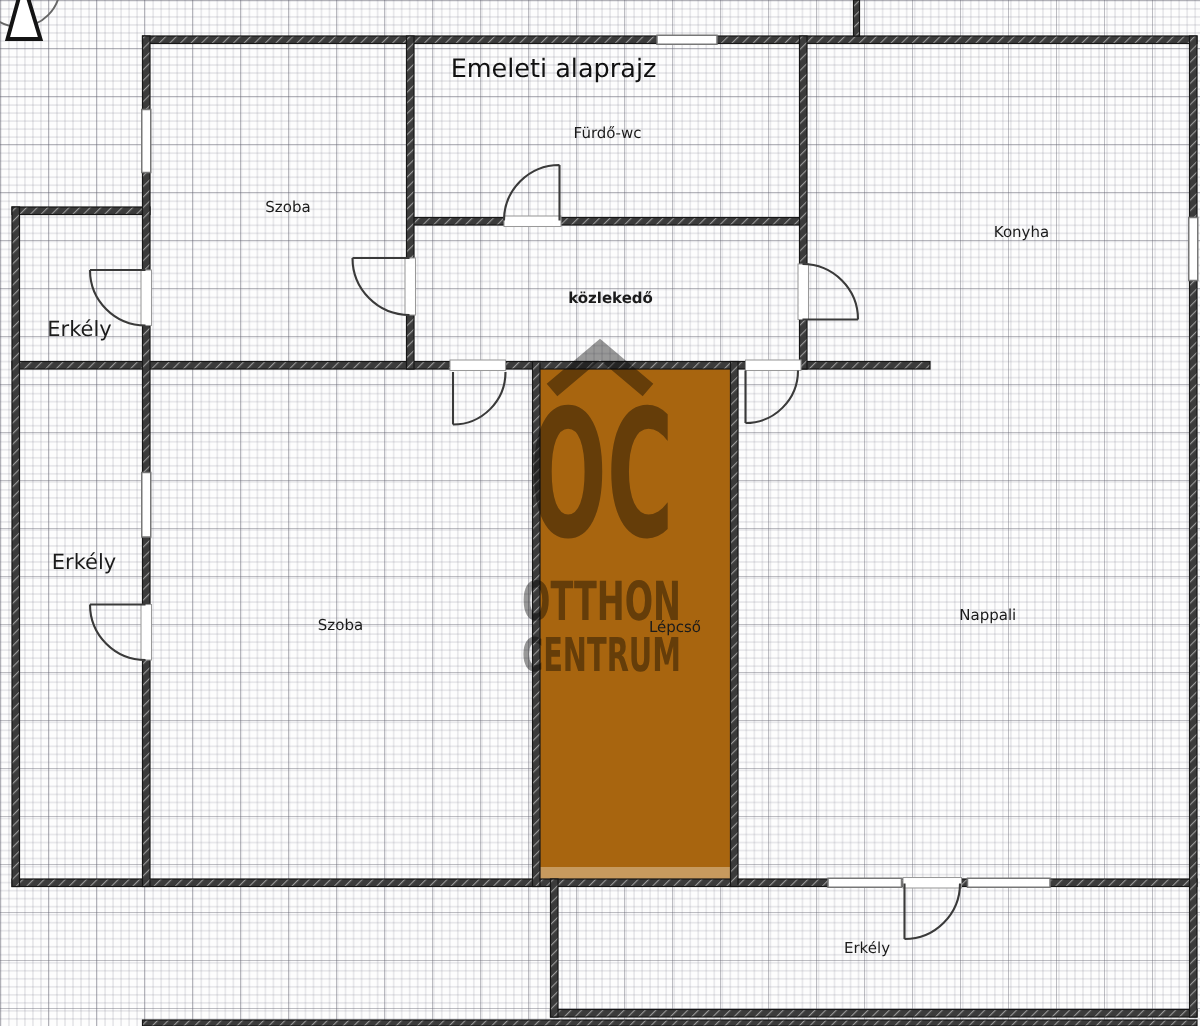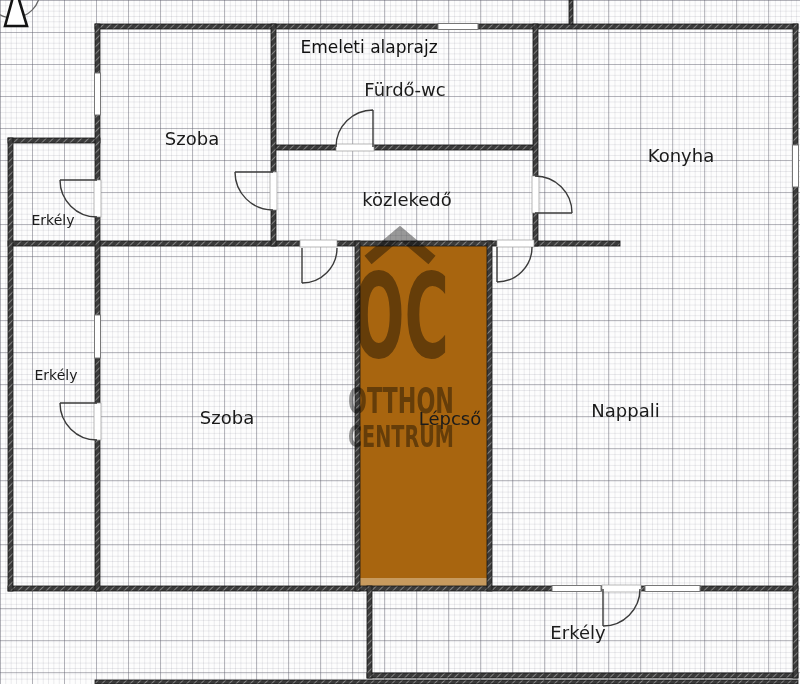--- a/index.html
+++ b/index.html
@@ -13,21 +13,21 @@
       linear-gradient(to right, rgba(100,100,112,.42) 1px, transparent 1px),
       linear-gradient(to bottom, rgba(100,100,112,.42) 1px, transparent 1px),
       linear-gradient(to right, rgba(130,130,145,.17) 1px, transparent 1px),
       linear-gradient(to bottom, rgba(130,130,145,.17) 1px, transparent 1px);
     background-size:32px 32px,32px 32px,5.35px 5.35px,5.35px 5.35px;
   }
   #plan-svg{position:absolute;left:0;top:0;}
   .room-label{
     position:absolute;
     transform:translate(-50%,-50%);
-    font-size:18px;color:#1b1b1b;white-space:nowrap;line-height:1;
+    font-size:10px;color:#1b1b1b;white-space:nowrap;line-height:1;
   }
   .room-label.small{font-size:14px;}
   #plan-title{
     position:absolute;transform:translate(-50%,-50%);
     font-size:17px;color:#111;white-space:nowrap;line-height:1;margin-top:36px;
   }
   .wm{mix-blend-mode:multiply;}
 </style>
 </head>
 <body>
@@ -110,20 +110,20 @@
       <text x="401" y="413" font-size="36" font-weight="bold" text-anchor="middle" textLength="106" lengthAdjust="spacingAndGlyphs">OTTHON</text>
       <text x="401" y="447" font-size="31" font-weight="bold" text-anchor="middle" textLength="106" lengthAdjust="spacingAndGlyphs">CENTRUM</text>
     </g>
   </svg>
 
   <div id="plan-title" style="left:369px;top:11px;">Emeleti alaprajz</div>
 
   <div class="room-label" style="left:192px;top:139px;">Szoba</div>
   <div class="room-label" style="left:405px;top:90px;">Fürdő-wc</div>
   <div class="room-label" style="left:681px;top:156px;">Konyha</div>
-  <div class="room-label" style="left:407px;top:200px;">közlekedő</div>
+  <div class="room-label" style="left:407px;top:200px;font-weight:bold;">közlekedő</div>
   <div class="room-label small" style="left:53px;top:220px;">Erkély</div>
   <div class="room-label small" style="left:56px;top:375px;">Erkély</div>
   <div class="room-label" style="left:227px;top:418px;">Szoba</div>
   <div class="room-label" style="left:450px;top:419px;">Lépcső</div>
-  <div class="room-label" style="left:613px;top:411px;padding-left:25px;">Nappali</div>
+  <div class="room-label" style="left:646px;top:411px;padding-left:25px;">Nappali</div>
   <div class="room-label" style="left:578px;top:633px;">Erkély</div>
 </div>
 
 </body></html>

